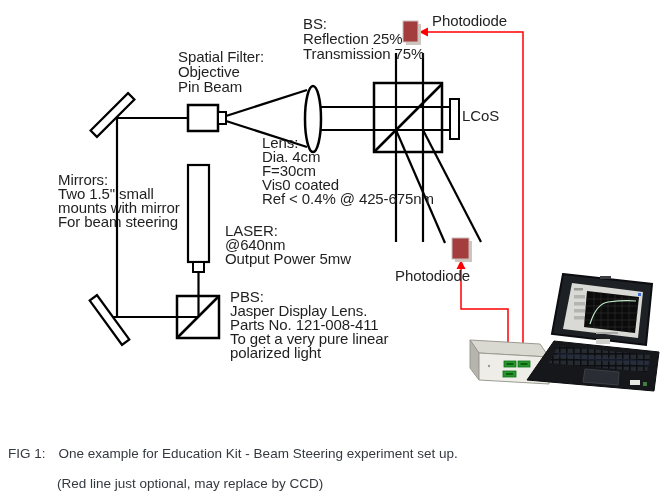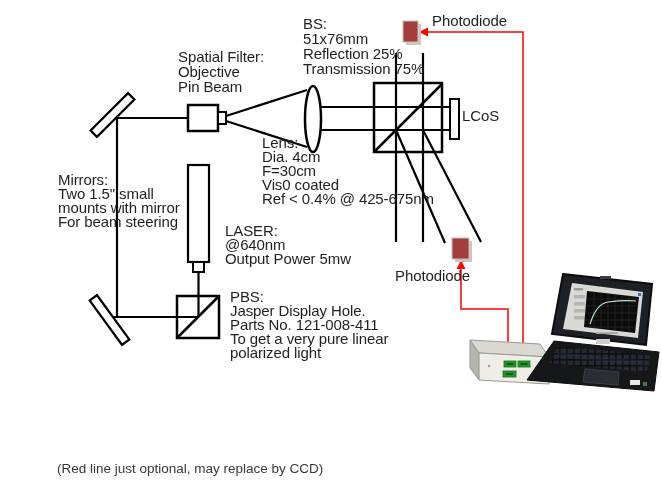--- a/index.html
+++ b/index.html
@@ -166,44 +166,46 @@
       <div>mounts with mirror</div>
       <div>For beam steering</div>
     </div>
   <div class="lbl lh15" style="left:178px; top:49px;">
       <div>Spatial Filter:</div>
       <div>Objective</div>
       <div>Pin Beam</div>
     </div>
   <div class="lbl lh15" style="left:303px; top:16px;">
       <div>BS:</div>
-      <div>51x76mm</div>
       <div>Reflection 25%</div>
       <div>Transmission 75%</div>
     </div>
   <div class="lbl" style="left:262px; top:136px;">
       <div>Lens:</div>
       <div>Dia. 4cm</div>
       <div>F=30cm</div>
       <div>Vis0 coated</div>
       <div>Ref &lt; 0.4% @ 425-675nm</div>
     </div>
   <div class="lbl" style="left:225px; top:224px;">
       <div>LASER:</div>
       <div>@640nm</div>
       <div>Output Power 5mw</div>
     </div>
   <div class="lbl" style="left:230px; top:290px;">
       <div>PBS:</div>
-      <div>Jasper Display Hole.</div>
+      <div>Jasper Display Lens.</div>
       <div>Parts No. 121-008-411</div>
       <div>To get a very pure linear</div>
       <div>polarized light</div>
     </div>
   <div class="lbl" style="left:462px; top:109px;">LCoS</div>
   <div class="lbl" style="left:432px; top:14px;">Photodiode</div>
   <div class="lbl" style="left:395px; top:269px;">Photodiode</div>
 
   <div class="caption">
+    <div class="cap-line1">
+      <span class="cap-fig">FIG 1:</span><span class="cap-main">One example for Education Kit - Beam Steering experiment set up.</span>
+    </div>
     <div class="cap-line2">(Red line just optional, may replace by CCD)</div>
   </div>
 
 </div>
 
 </body></html>

